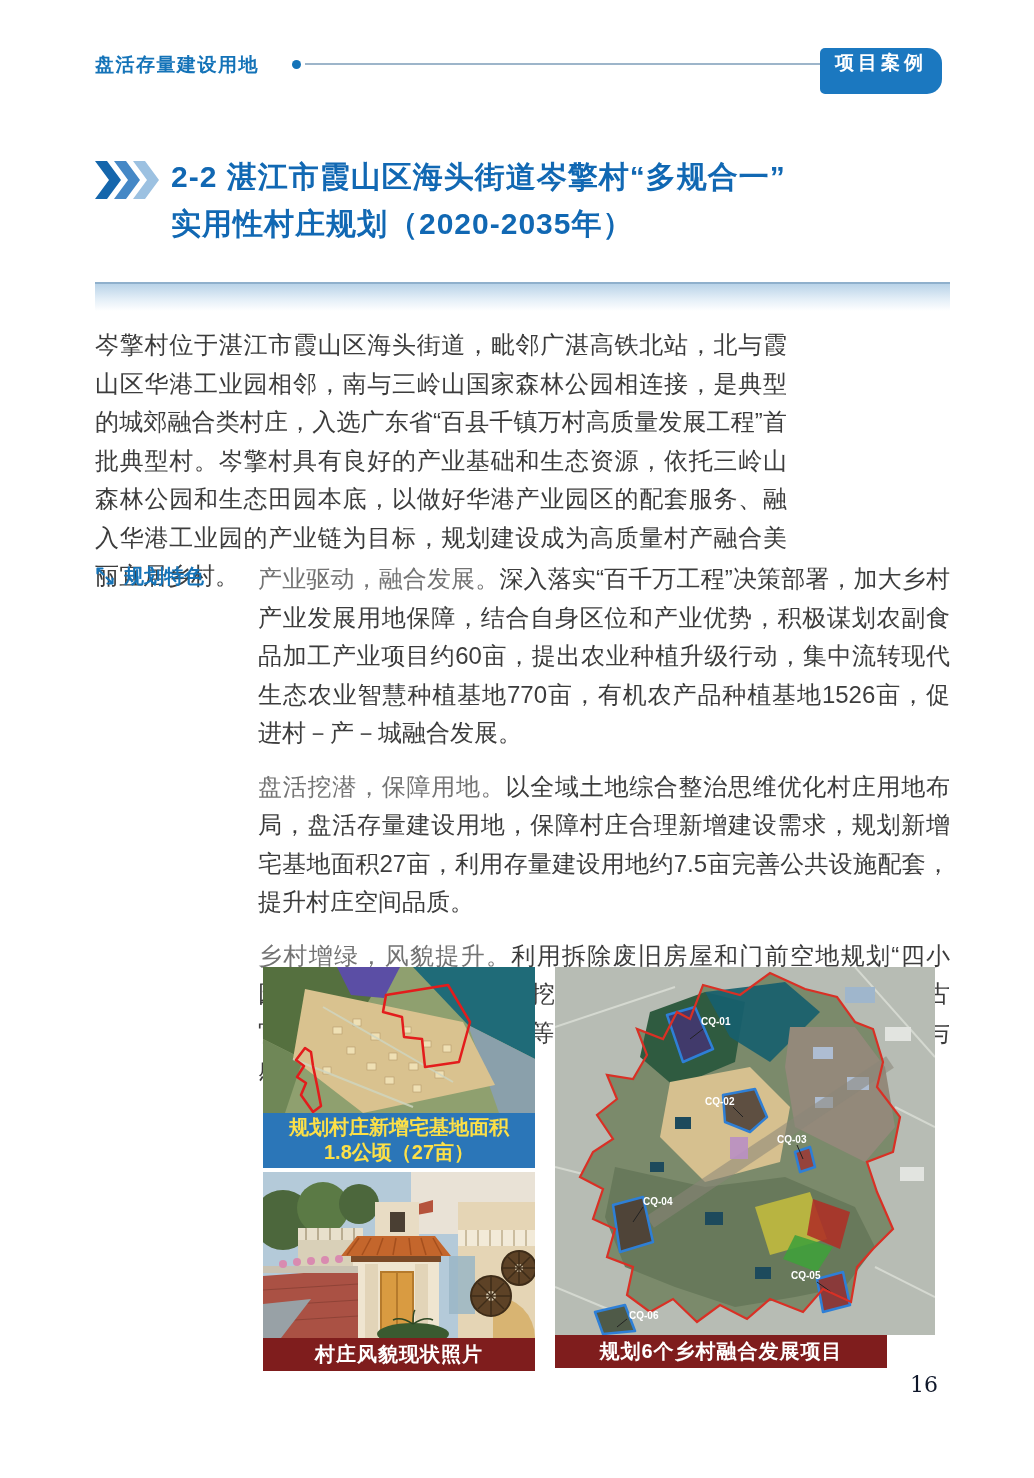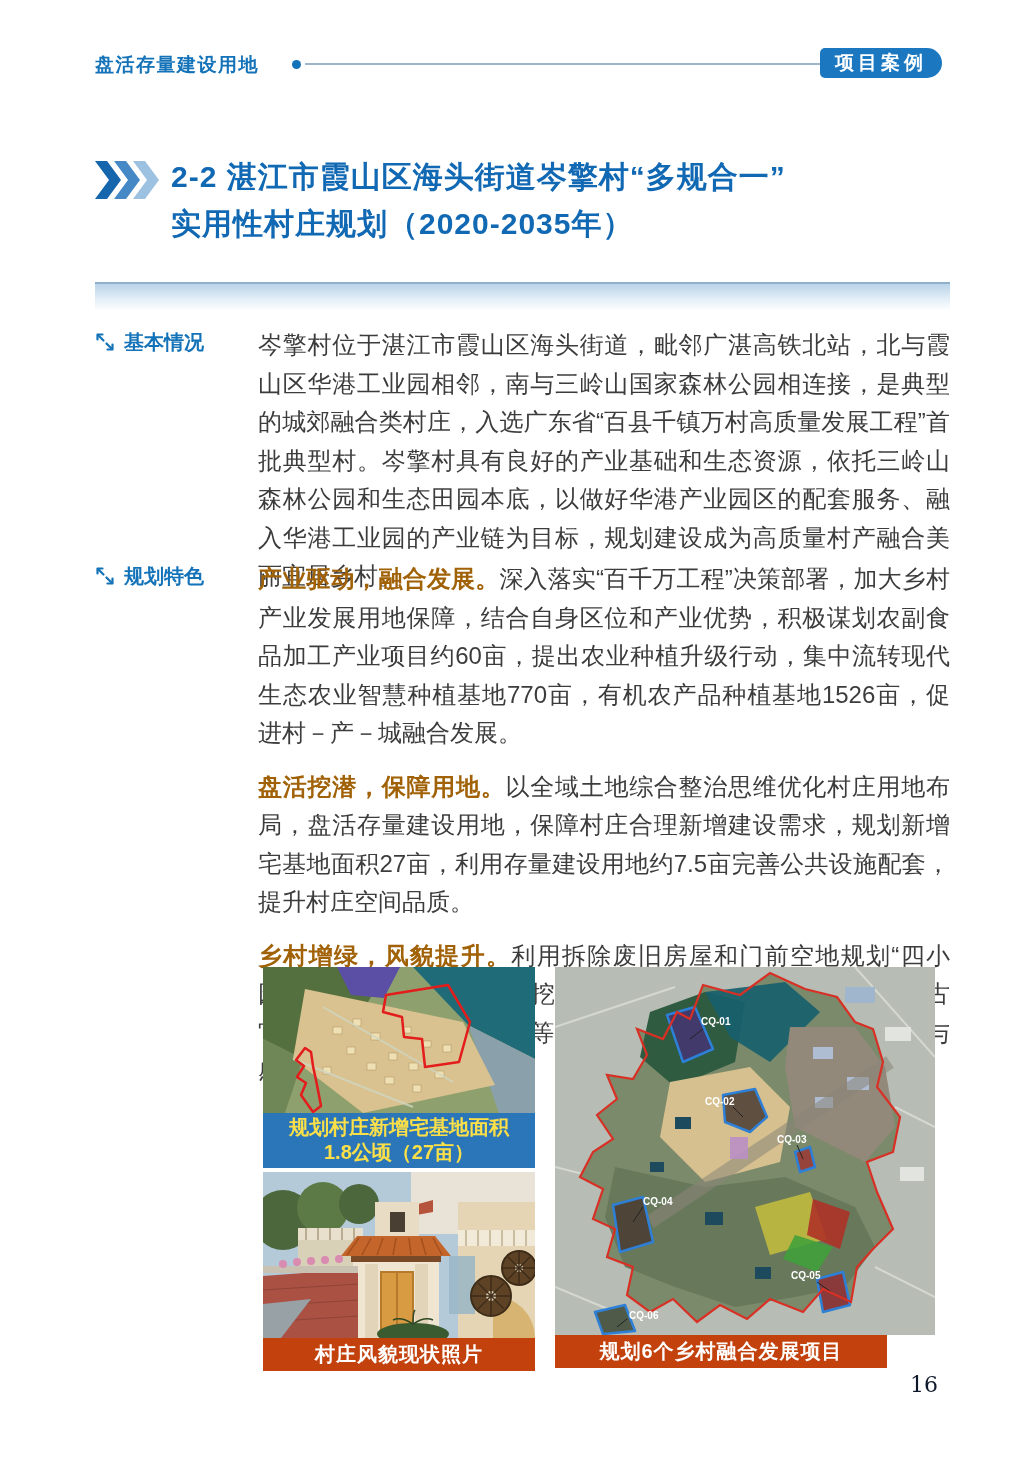--- a/index.html
+++ b/index.html
@@ -5,21 +5,21 @@
   html,body{margin:0;padding:0;background:#ffffff;}
   .page{position:relative;width:1034px;height:1478px;background:#ffffff;overflow:hidden;
         font-family:"Liberation Sans",sans-serif;}
 
   
   .header{position:absolute;left:95px;top:48px;width:855px;height:32px;}
   .header-title{position:absolute;left:0;top:4px;font-size:19px;font-weight:bold;
                 color:#1473b8;letter-spacing:1.5px;white-space:nowrap;}
   .header-dot{position:absolute;left:197px;top:12px;width:9px;height:9px;border-radius:50%;background:#1473b8;}
   .header-line{position:absolute;left:210px;right:128px;top:15px;height:2px;background:#9db5ca;}
-  .badge{position:absolute;right:8px;top:0;width:122px;height:30px;background:#1b78c0;color:#ffffff;
+  .badge{position:absolute;right:8px;top:0;width:122px;height:46px;background:#1b78c0;color:#ffffff;
          font-size:19px;font-weight:bold;text-align:center;line-height:30px;letter-spacing:4px;
          border-radius:5px 15px 15px 5px;}
 
   
   .title-block{position:absolute;left:95px;top:153px;width:855px;}
   .chevrons{position:absolute;left:0;top:7px;}
   .title-text{margin-left:76px;font-size:30px;font-weight:bold;color:#1168b3;line-height:47px;
               letter-spacing:1px;}
 
   .divider-band{position:absolute;left:95px;top:282px;width:855px;height:27px;
@@ -29,31 +29,31 @@
   
   .section{position:absolute;left:95px;width:855px;display:flex;}
   .section-1{top:326px;}
   .section-2{top:560px;}
   .section-label{width:163px;flex:0 0 163px;color:#1473b8;font-weight:bold;font-size:20px;
                  display:flex;align-items:flex-start;gap:9px;padding-top:3px;}
   .arrows-icon{flex:0 0 20px;margin-top:3px;}
   .section-body{width:692px;flex:0 0 692px;font-size:24px;line-height:38.5px;color:#3c3c3c;
                 text-align:justify;}
   .section-body p{margin:0 0 15px 0;}
-  .lead{color:#a16207;font-weight:bold;}
+  .lead{color:#737373;font-weight:normal;}
 
   
   .figures{position:absolute;left:263px;top:967px;width:672px;height:400px;}
   .fig-left{position:absolute;left:0;top:0;width:272px;}
   .fig-right{position:absolute;left:292px;top:0;width:332px;}
   .fig-map1 svg,.fig-photo svg,.fig-map2 svg{display:block;}
   .overlay-band{height:53px;background:#2b76b8;color:#fde047;text-align:center;
                 font-size:20px;font-weight:bold;padding-top:2px;}
   .overlay-band div{line-height:25px;}
-  .caption{height:33px;background:#c2410c;color:#ffffff;font-size:20px;font-weight:bold;
+  .caption{height:33px;background:#7f1d1d;color:#ffffff;font-size:20px;font-weight:bold;
            text-align:center;line-height:33px;letter-spacing:1px;}
   .fig-photo{margin-top:4px;}
 
   .page-number{position:absolute;right:96px;top:1372px;font-family:"DejaVu Serif",serif;
                font-size:22px;color:#0f172a;}
 
   .map-label{font-size:10px;font-weight:bold;fill:#ffffff;font-family:"Liberation Sans",sans-serif;}
 </style>
 </head>
 <body>
@@ -77,33 +77,20 @@
     </span>
     <div class="title-text">
       <div>2-2 湛江市霞山区海头街道岑擎村“多规合一”</div>
       <div>实用性村庄规划（2020-2035年）</div>
     </div>
   </div>
 
   <div class="divider-band"></div>
 
   <div class="section section-1">
-    <div class="section-label">
-      <span class="arrows-icon">
-        <svg width="20" height="20" viewBox="0 0 20 20">
-          <g stroke="#1473b8" stroke-width="2.2" fill="none" stroke-linecap="round" stroke-linejoin="round">
-            <path d="M3,3 L8.5,8.5"></path>
-              <polyline points="7.5,2.5 2.5,2.5 2.5,7.5"></polyline>
-            <path d="M11.5,11.5 L17,17"></path>
-              <polyline points="17.5,12.5 17.5,17.5 12.5,17.5"></polyline>
-          </g>
-        </svg>
-      </span>
-      <span>基本情况</span>
-    </div>
     <div class="section-body">
       <p><span class="lead"></span><span>岑擎村位于湛江市霞山区海头街道，毗邻广湛高铁北站，北与霞山区华港工业园相邻，南与三岭山国家森林公园相连接，是典型的城郊融合类村庄，入选广东省“百县千镇万村高质量发展工程”首批典型村。岑擎村具有良好的产业基础和生态资源，依托三岭山森林公园和生态田园本底，以做好华港产业园区的配套服务、融入华港工业园的产业链为目标，规划建设成为高质量村产融合美丽宜居乡村。</span></p>
     </div>
   </div>
 
   <div class="section section-2">
     <div class="section-label">
       <span class="arrows-icon">
         <svg width="20" height="20" viewBox="0 0 20 20">
           <g stroke="#1473b8" stroke-width="2.2" fill="none" stroke-linecap="round" stroke-linejoin="round">

